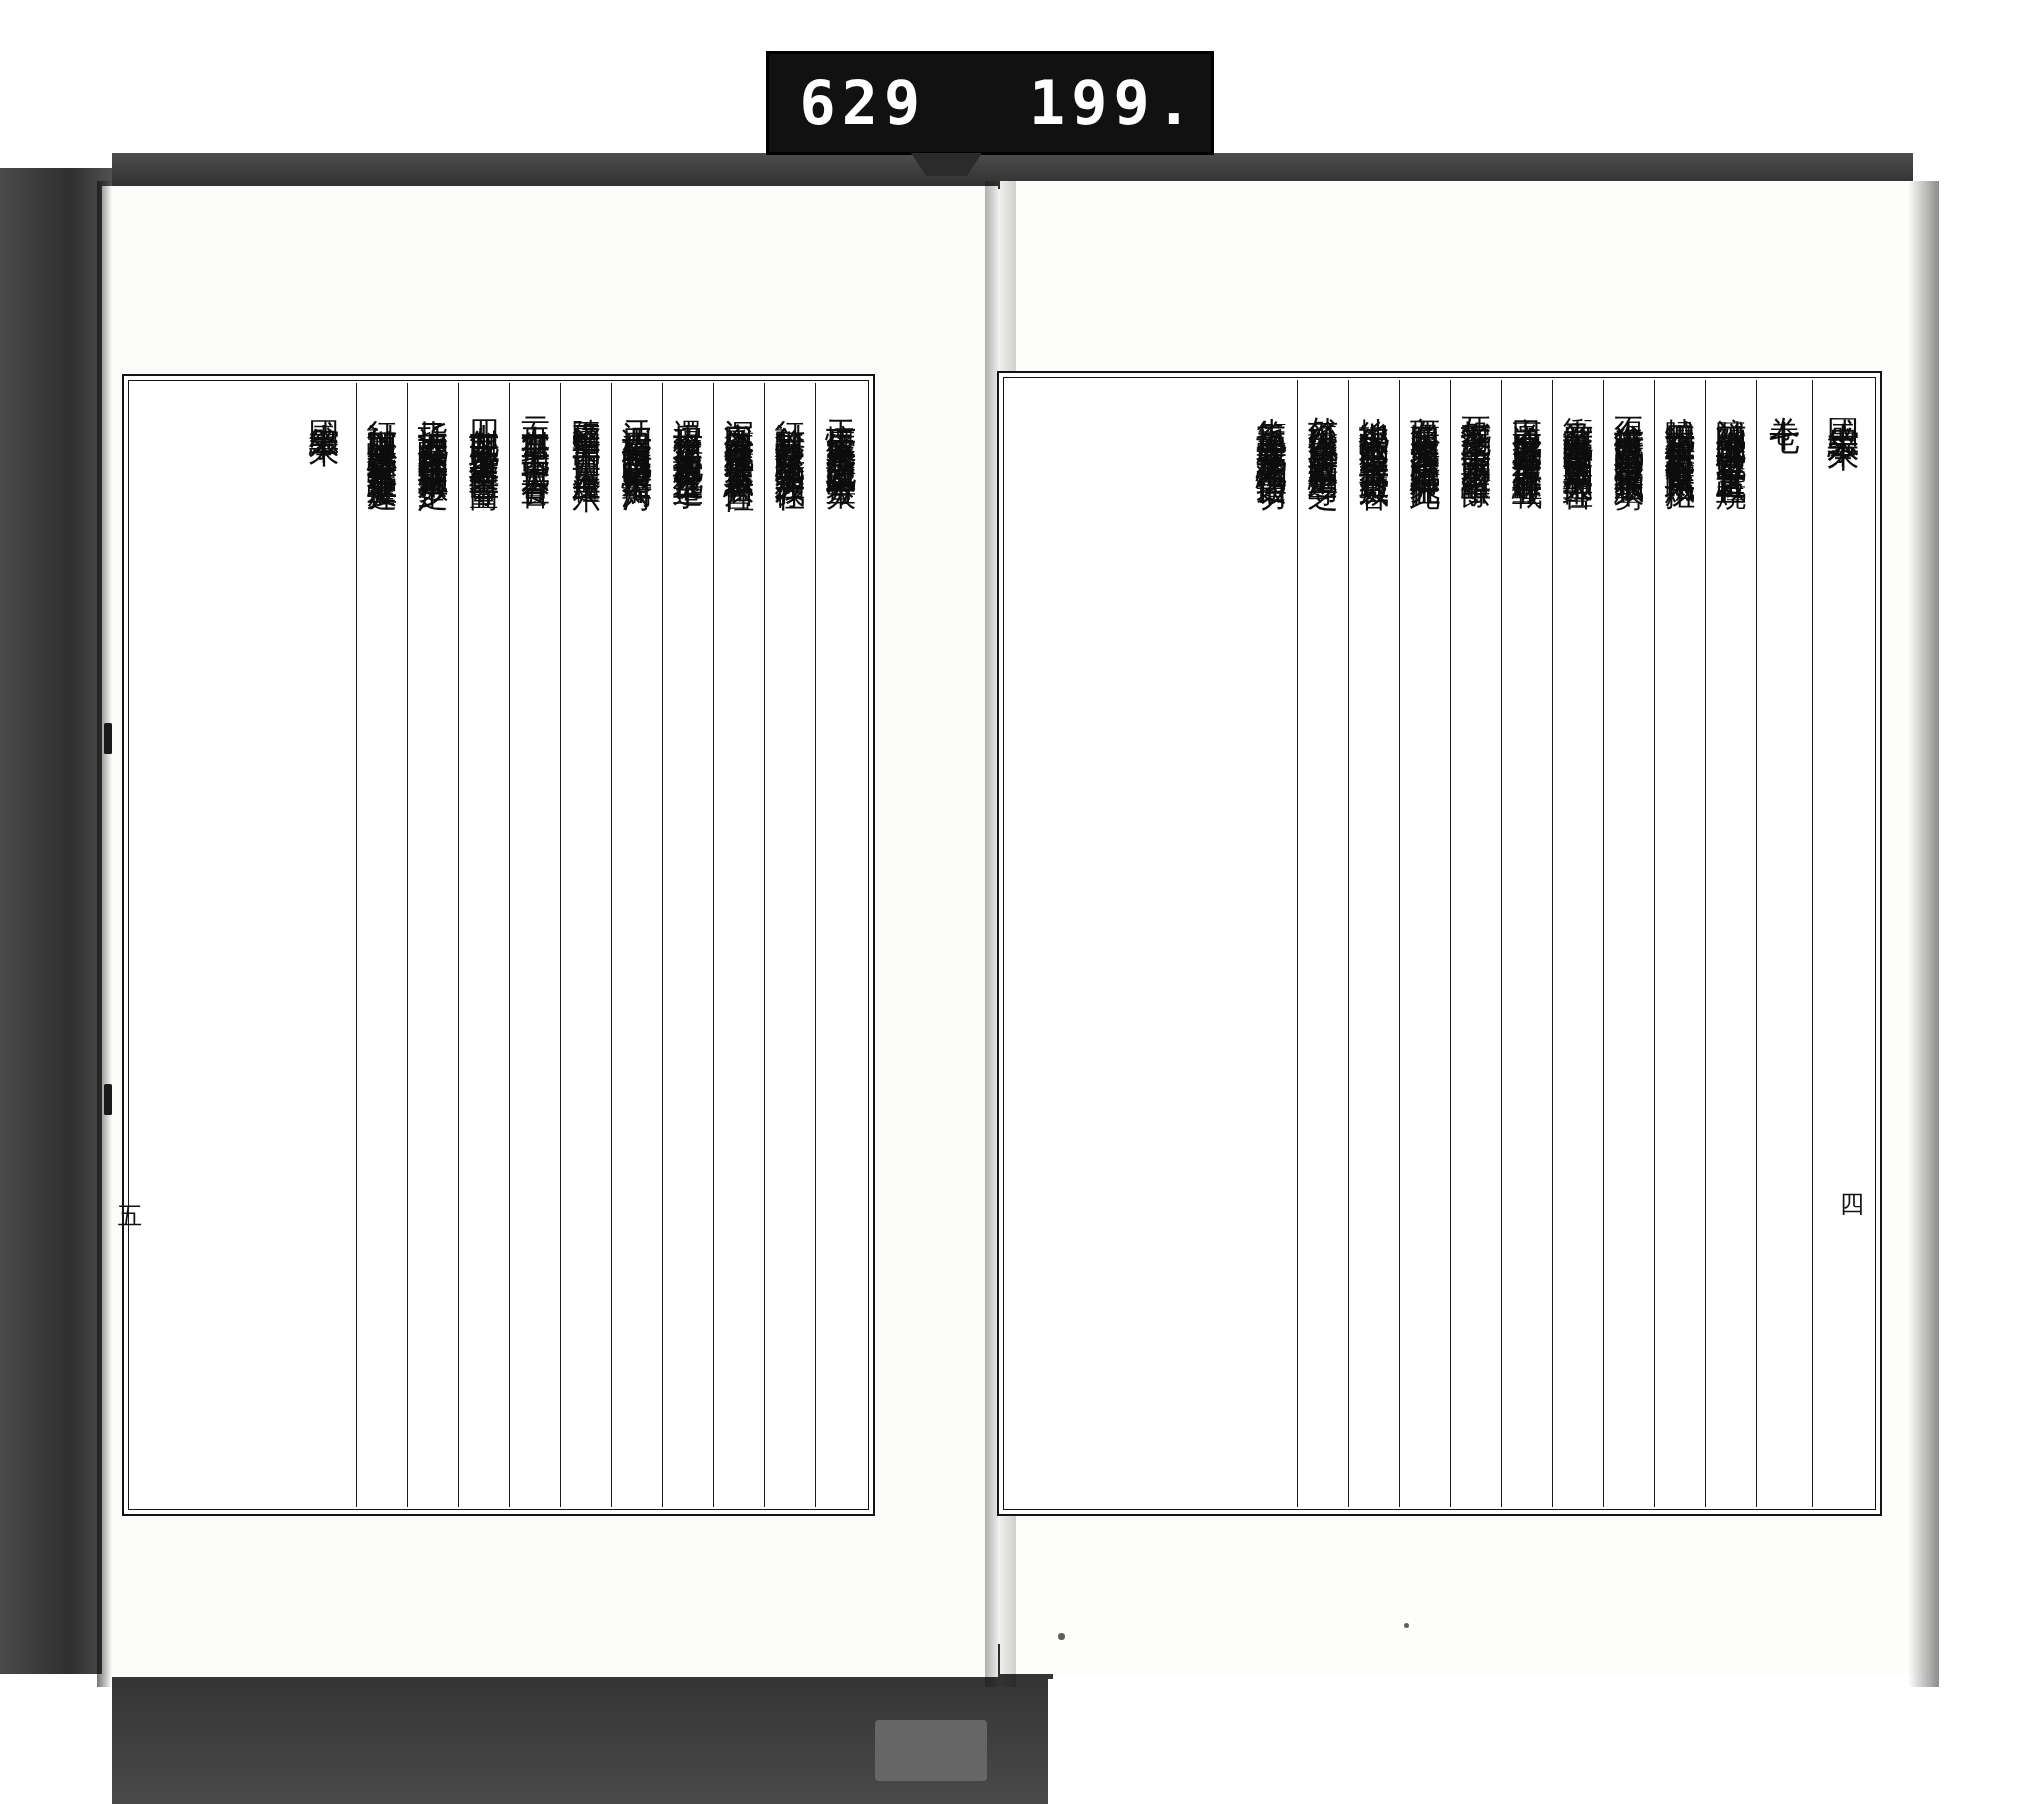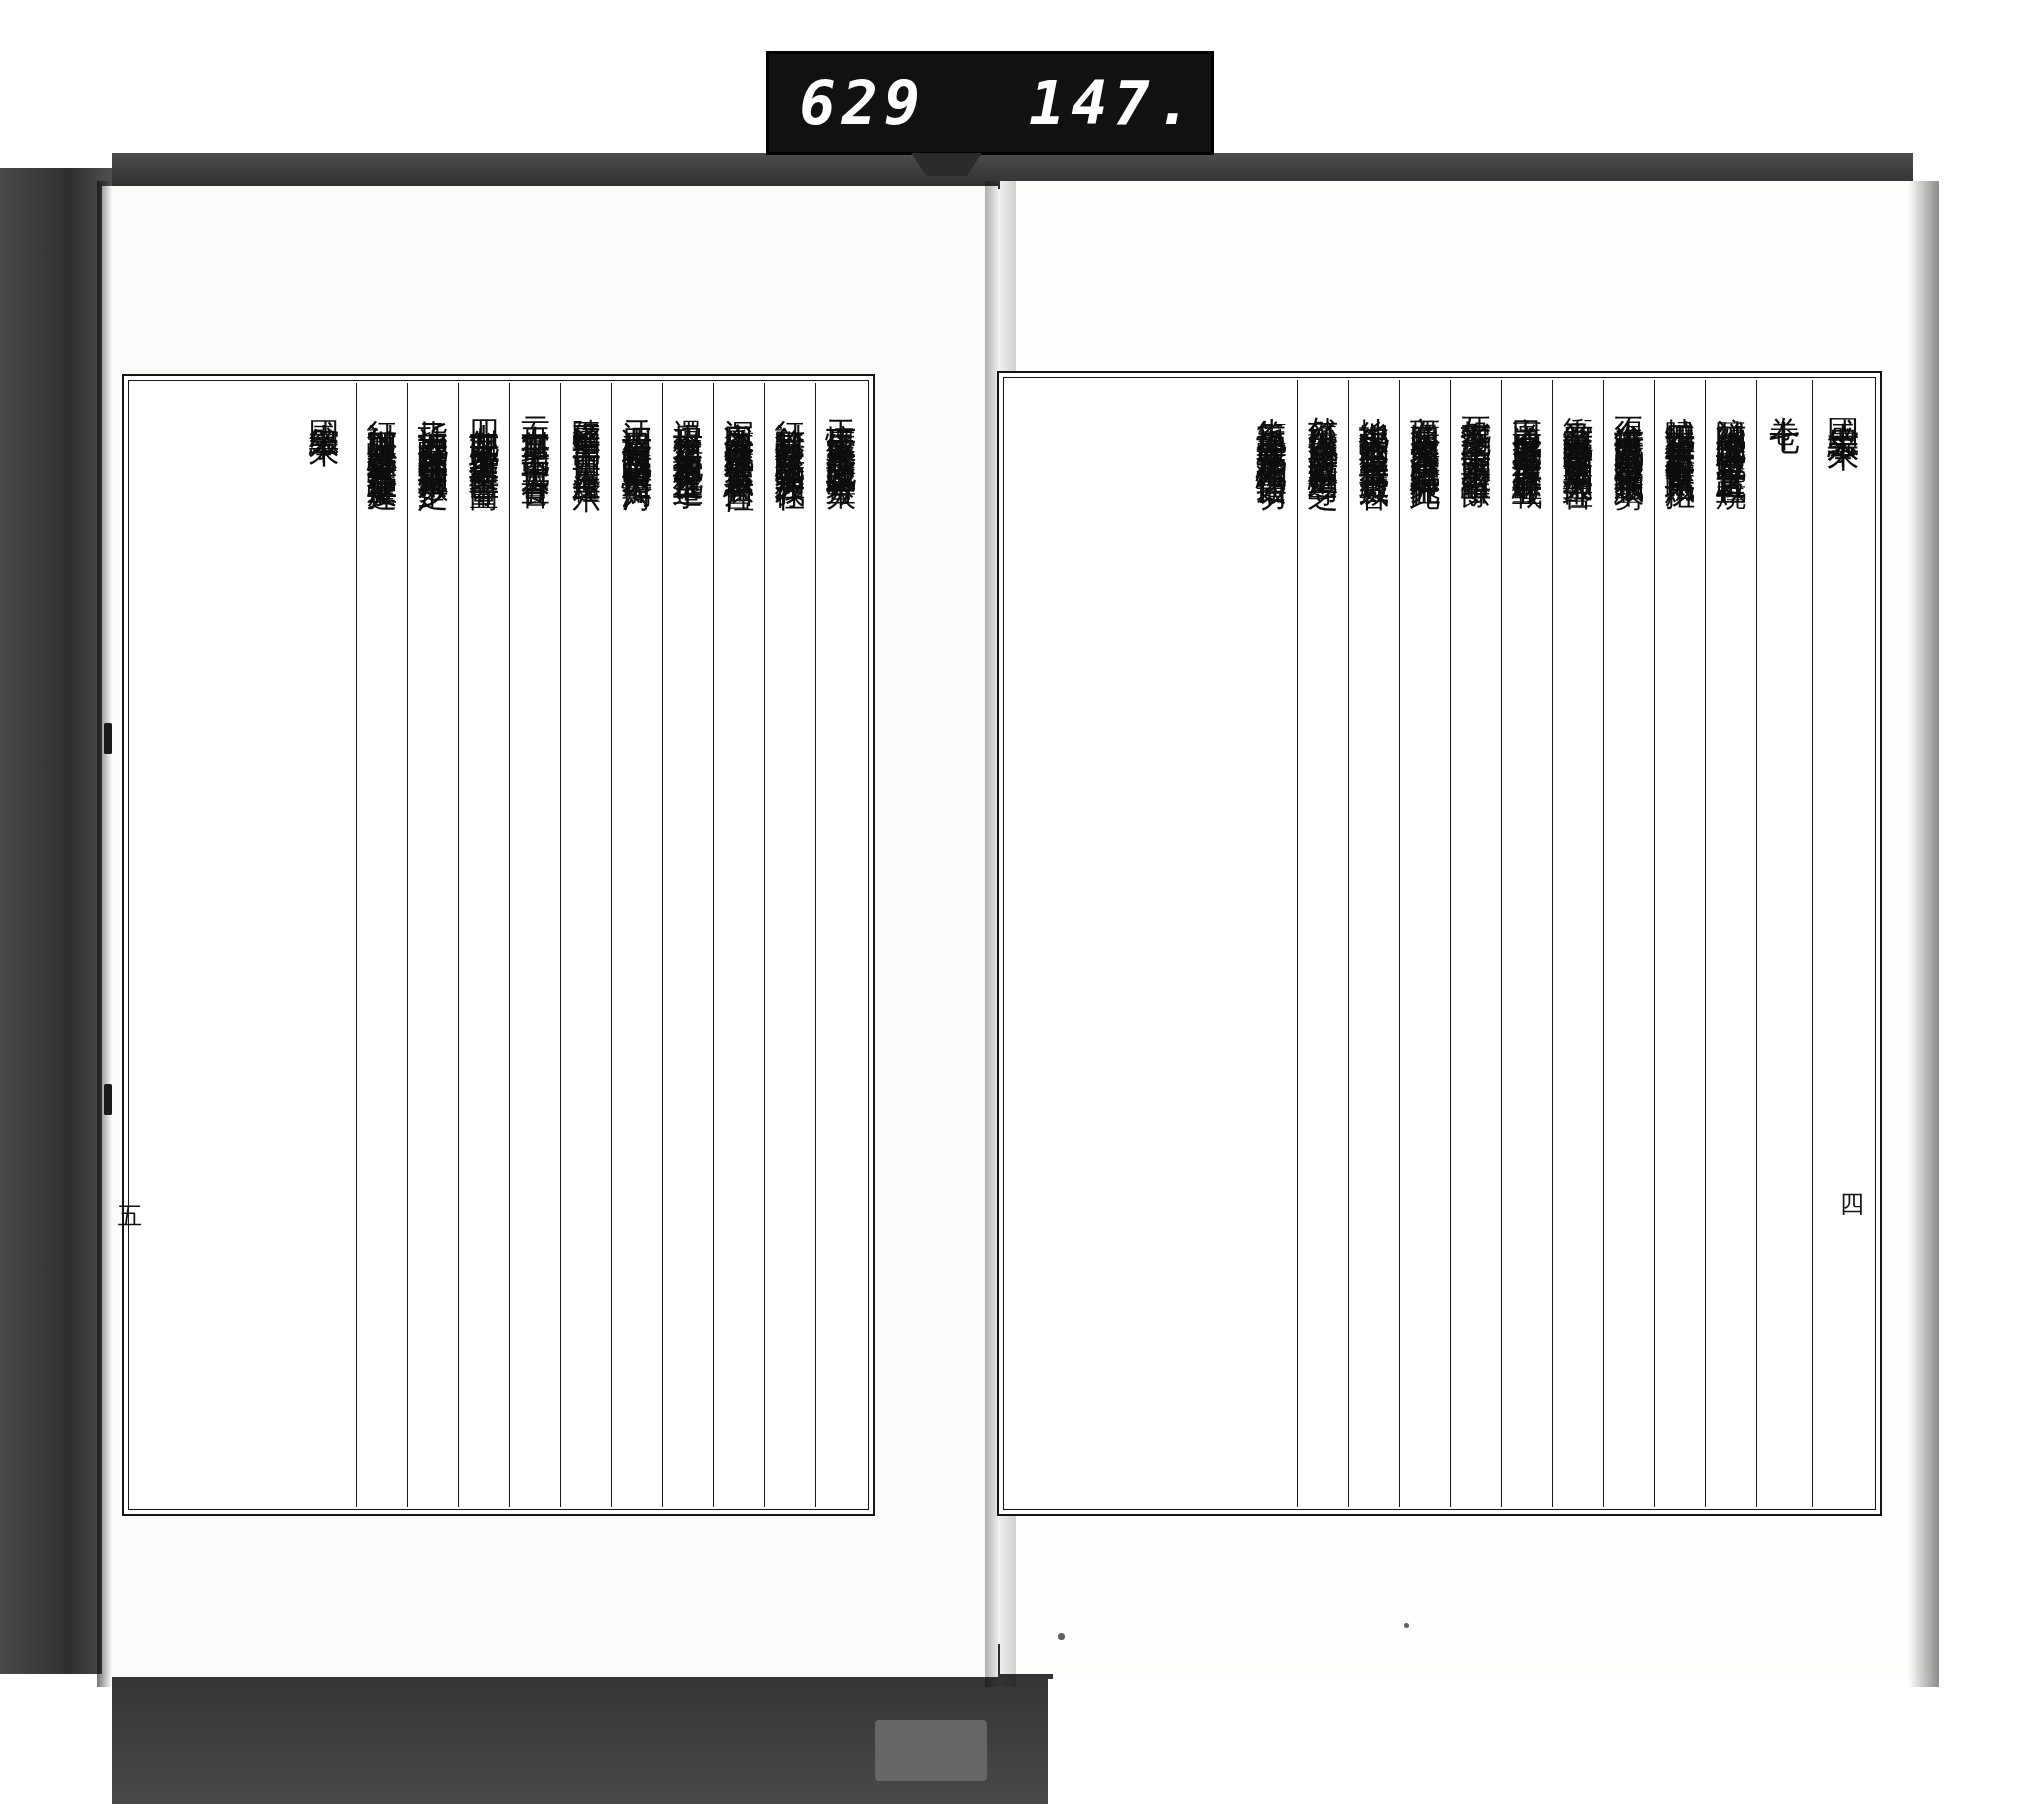--- a/index.html
+++ b/index.html
@@ -51,21 +51,20 @@
   }
 
   
   #counter-strip {
     position: absolute;
     left: 766px; top: 51px;
     width: 448px; height: 104px;
     background: #111111;
     border: 3.1px solid #000;
     box-sizing: border-box;
-    font-style: italic;
   }
   #counter-strip .digits {
     position: absolute;
     top: 14.2px;
     color: #ffffff;
     font-family: "DejaVu Sans Mono", monospace;
     font-size: 60px;
     letter-spacing: 6.1px;
     font-weight: 700;
   }
@@ -221,21 +220,21 @@
 
 <div id="scan">
 
   <div class="backdrop-left"></div>
   <div class="backdrop-top"></div>
   <div class="backdrop-bottom"></div>
   <div class="backdrop-bottom2"></div>
 
   <div id="counter-strip">
     <span class="digits d-left">629</span>
-    <span class="digits d-right">147.</span>
+    <span class="digits d-right">199.</span>
   </div>
   <div class="counter-foot"></div>
 
   <div id="book">
 
     <div class="page-sheet" id="page-left-sheet"></div>
     <div class="page-sheet" id="page-right-sheet"></div>
     <div class="gutter"></div>
     <div class="edge-left"></div>
     <div class="edge-right"></div>

